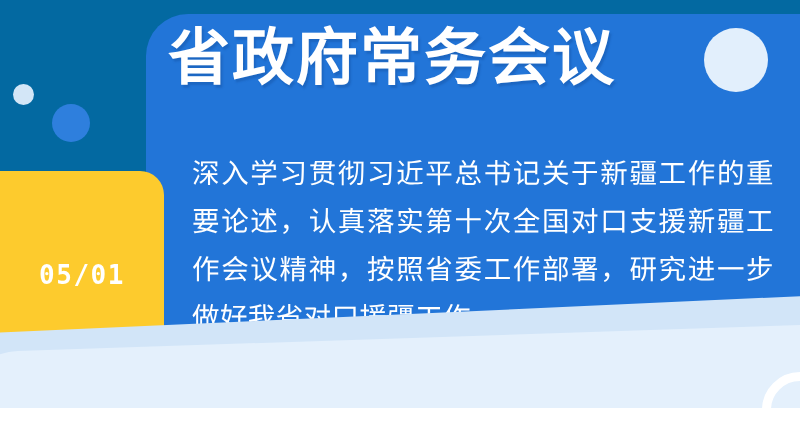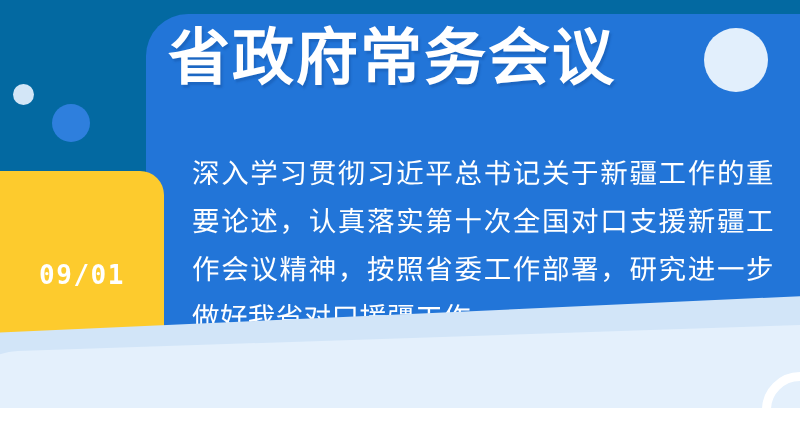--- a/index.html
+++ b/index.html
@@ -151,21 +151,21 @@
 
   <div class="main-card">
     <div class="card-dot-top-right"></div>
   </div>
 
   <div class="title">省政府常务会议</div>
 
   <div class="body-text">深入学习贯彻习近平总书记关于新疆工作的重要论述，认真落实第十次全国对口支援新疆工作会议精神，按照省委工作部署，研究进一步做好我省对口援疆工作。</div>
 
   <div class="date-badge">
-    <div class="date-day">09/01</div>
+    <div class="date-day">05/01</div>
   </div>
 
   <div class="wave-back"></div>
   <div class="wave-front"></div>
 
   <div class="ring"></div>
 
 </div>
 
 </body></html>

